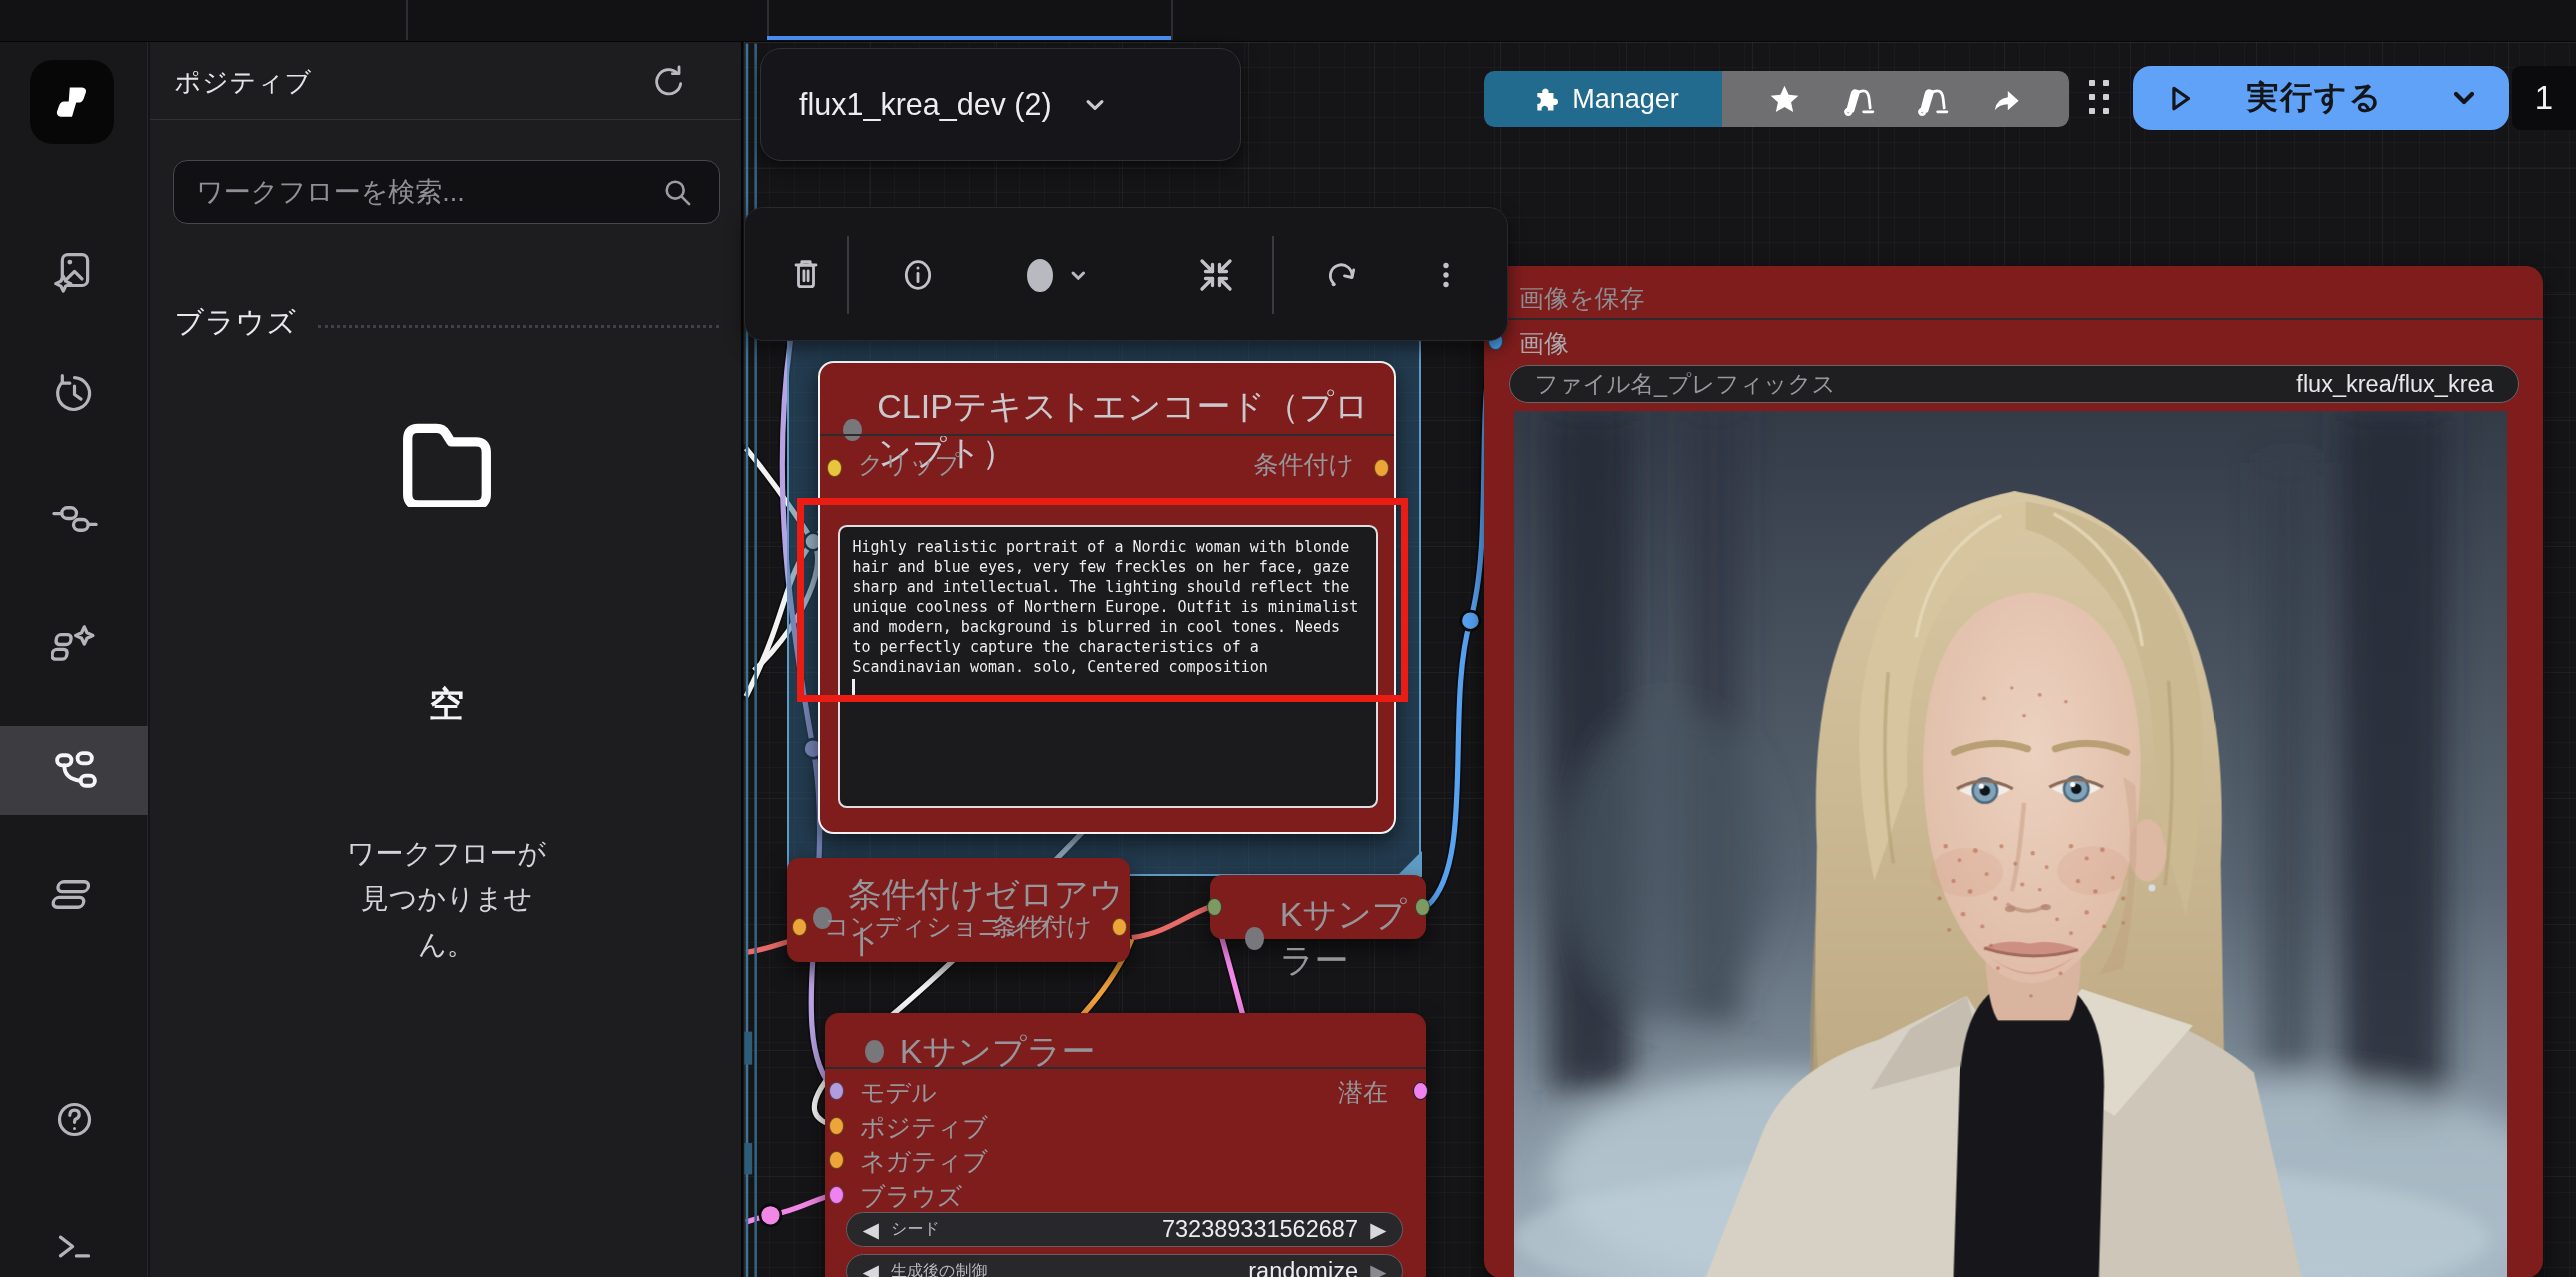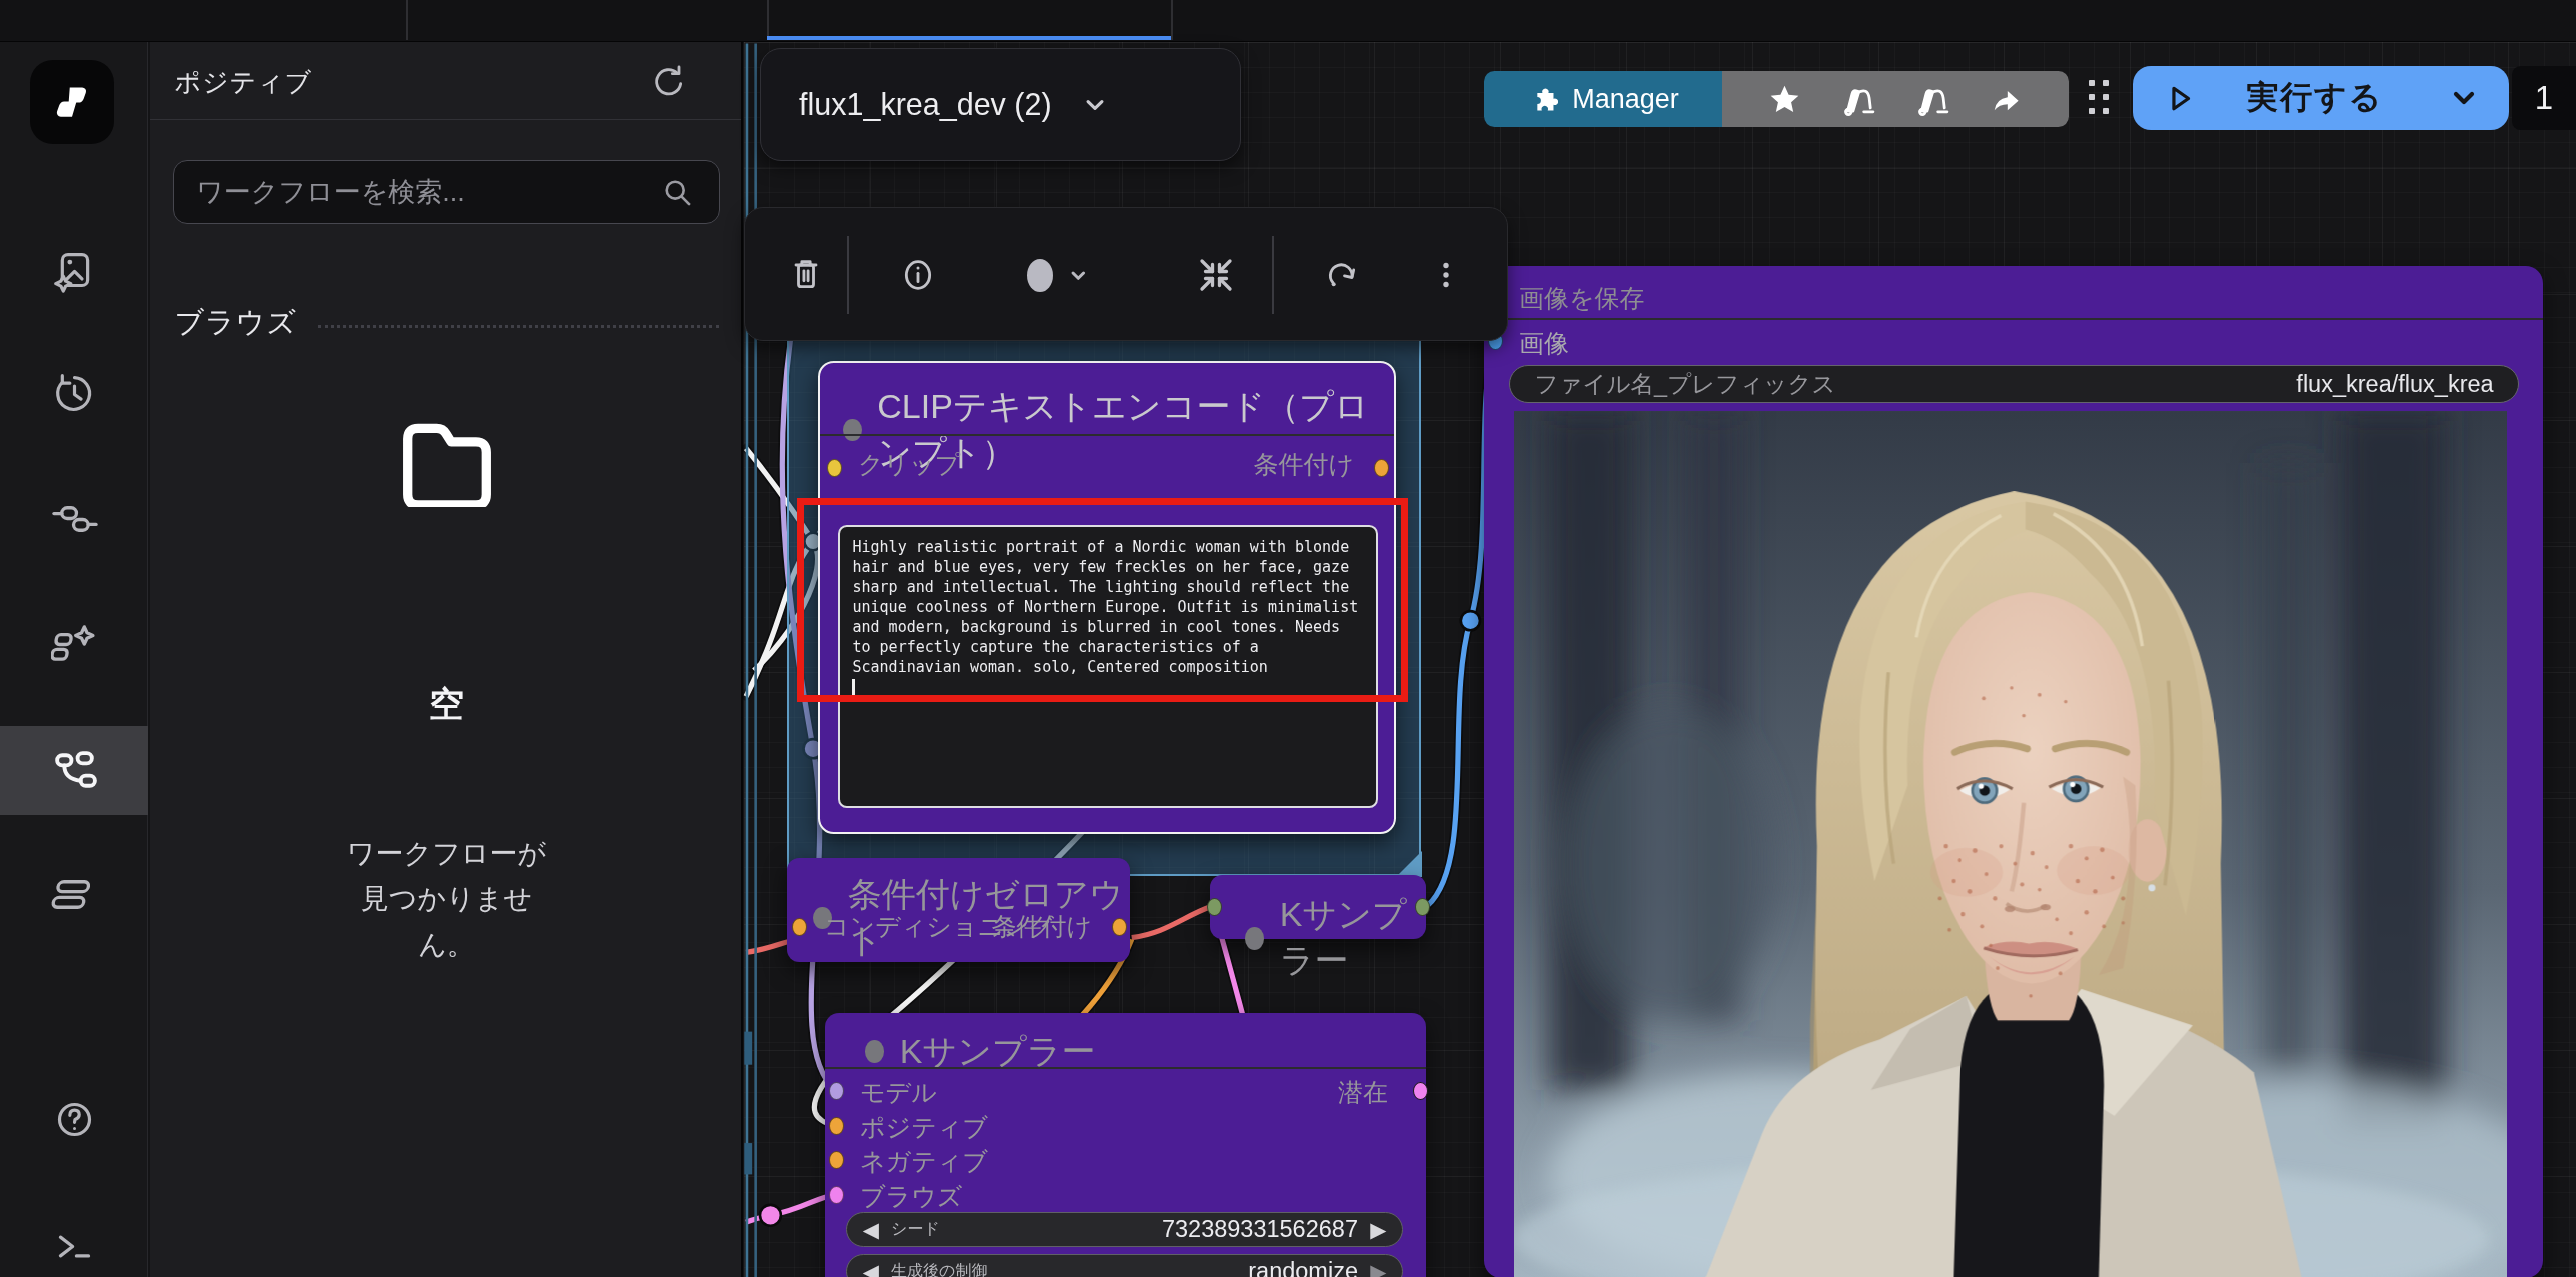--- a/index.html
+++ b/index.html
@@ -43,21 +43,21 @@
       linear-gradient(90deg, rgba(255,255,255,.05) 0.9px, transparent 0.9px),
       linear-gradient(rgba(255,255,255,.028) 0.9px, transparent 0.9px),
       linear-gradient(90deg, rgba(255,255,255,.028) 0.9px, transparent 0.9px);
     background-size:126px 126px,126px 126px,25px 25px,25px 25px; }
   #wires { position:absolute; left:0; top:0; width:2576px; height:1278px; pointer-events:none; z-index:2; }
 
   .selection-rect { position:absolute; left:787px; top:338px; width:634px; height:538px; background:rgba(52,102,140,.48); border:2.6px solid #5f9cc5; z-index:3; }
   .sel-handle { position:absolute; right:-2.6px; bottom:-2.6px; width:0; height:0; border-left:26px solid transparent; border-bottom:26px solid #5f9cc5; }
 
   
-  .node { position:absolute; background:#4c1d95; border-radius:14px; box-shadow:0 8.7px 21px rgba(0,0,0,.55); z-index:4; }
+  .node { position:absolute; background:#7f1d1d; border-radius:14px; box-shadow:0 8.7px 21px rgba(0,0,0,.55); z-index:4; }
   .node-title { display:flex; align-items:center; gap:15.7px; color:#96969a; font-size:34px; }
   .tdot { width:19px; height:22.6px; border-radius:50%; background:#77777c; flex:0 0 auto; }
   .port-dot { position:absolute; width:15px; height:18.3px; border-radius:50%; border:1.7px solid rgba(0,0,0,.55); z-index:5; }
   .plabel { position:absolute; font-size:25px; color:#97979b; white-space:nowrap; }
   .dot-yellow { background:#e8c53d; } .dot-orange { background:#eda439; }
   .dot-purple { background:#b19ce0; } .dot-pink { background:#ef82ee; }
   .dot-green { background:#7c9a62; } .dot-blue { background:#4da3f2; }
 
   
   .clip-node { left:818px; top:361px; width:578px; height:473px; border:2.6px solid #f2f2f2; border-radius:15.7px; }

